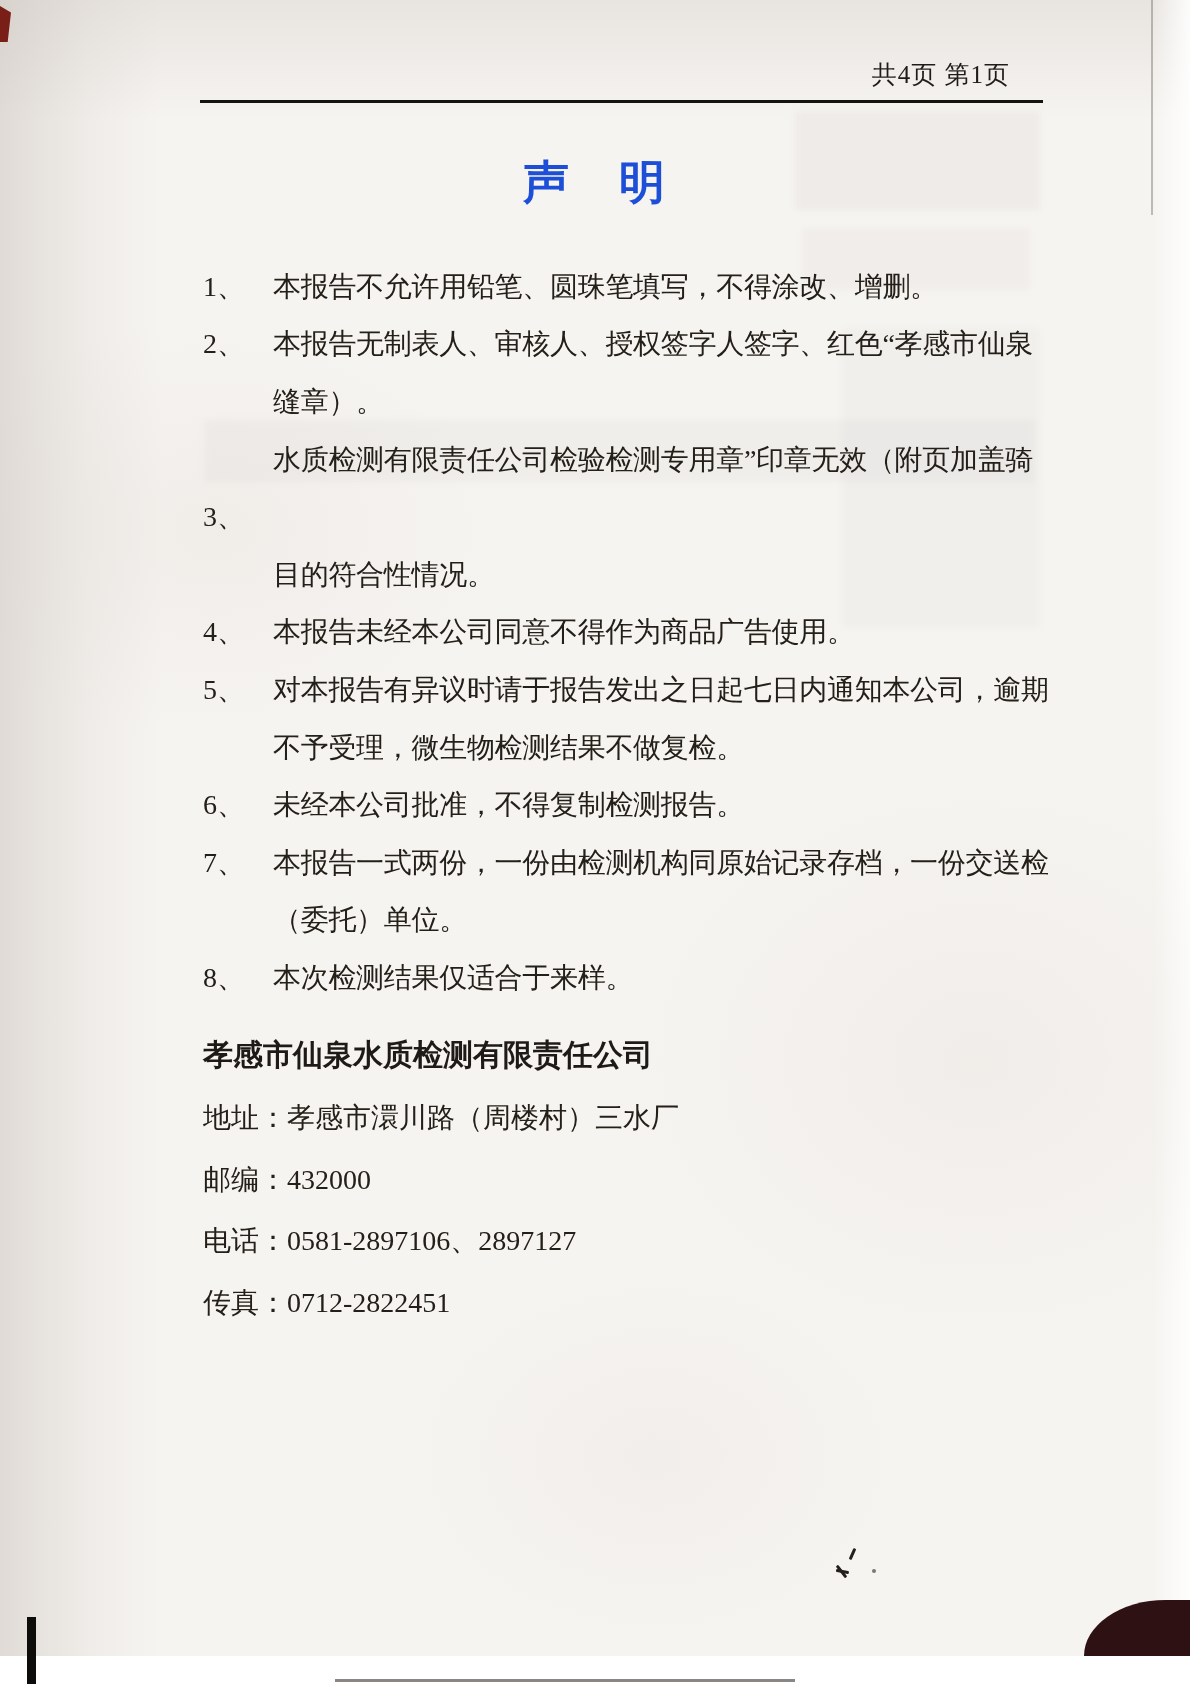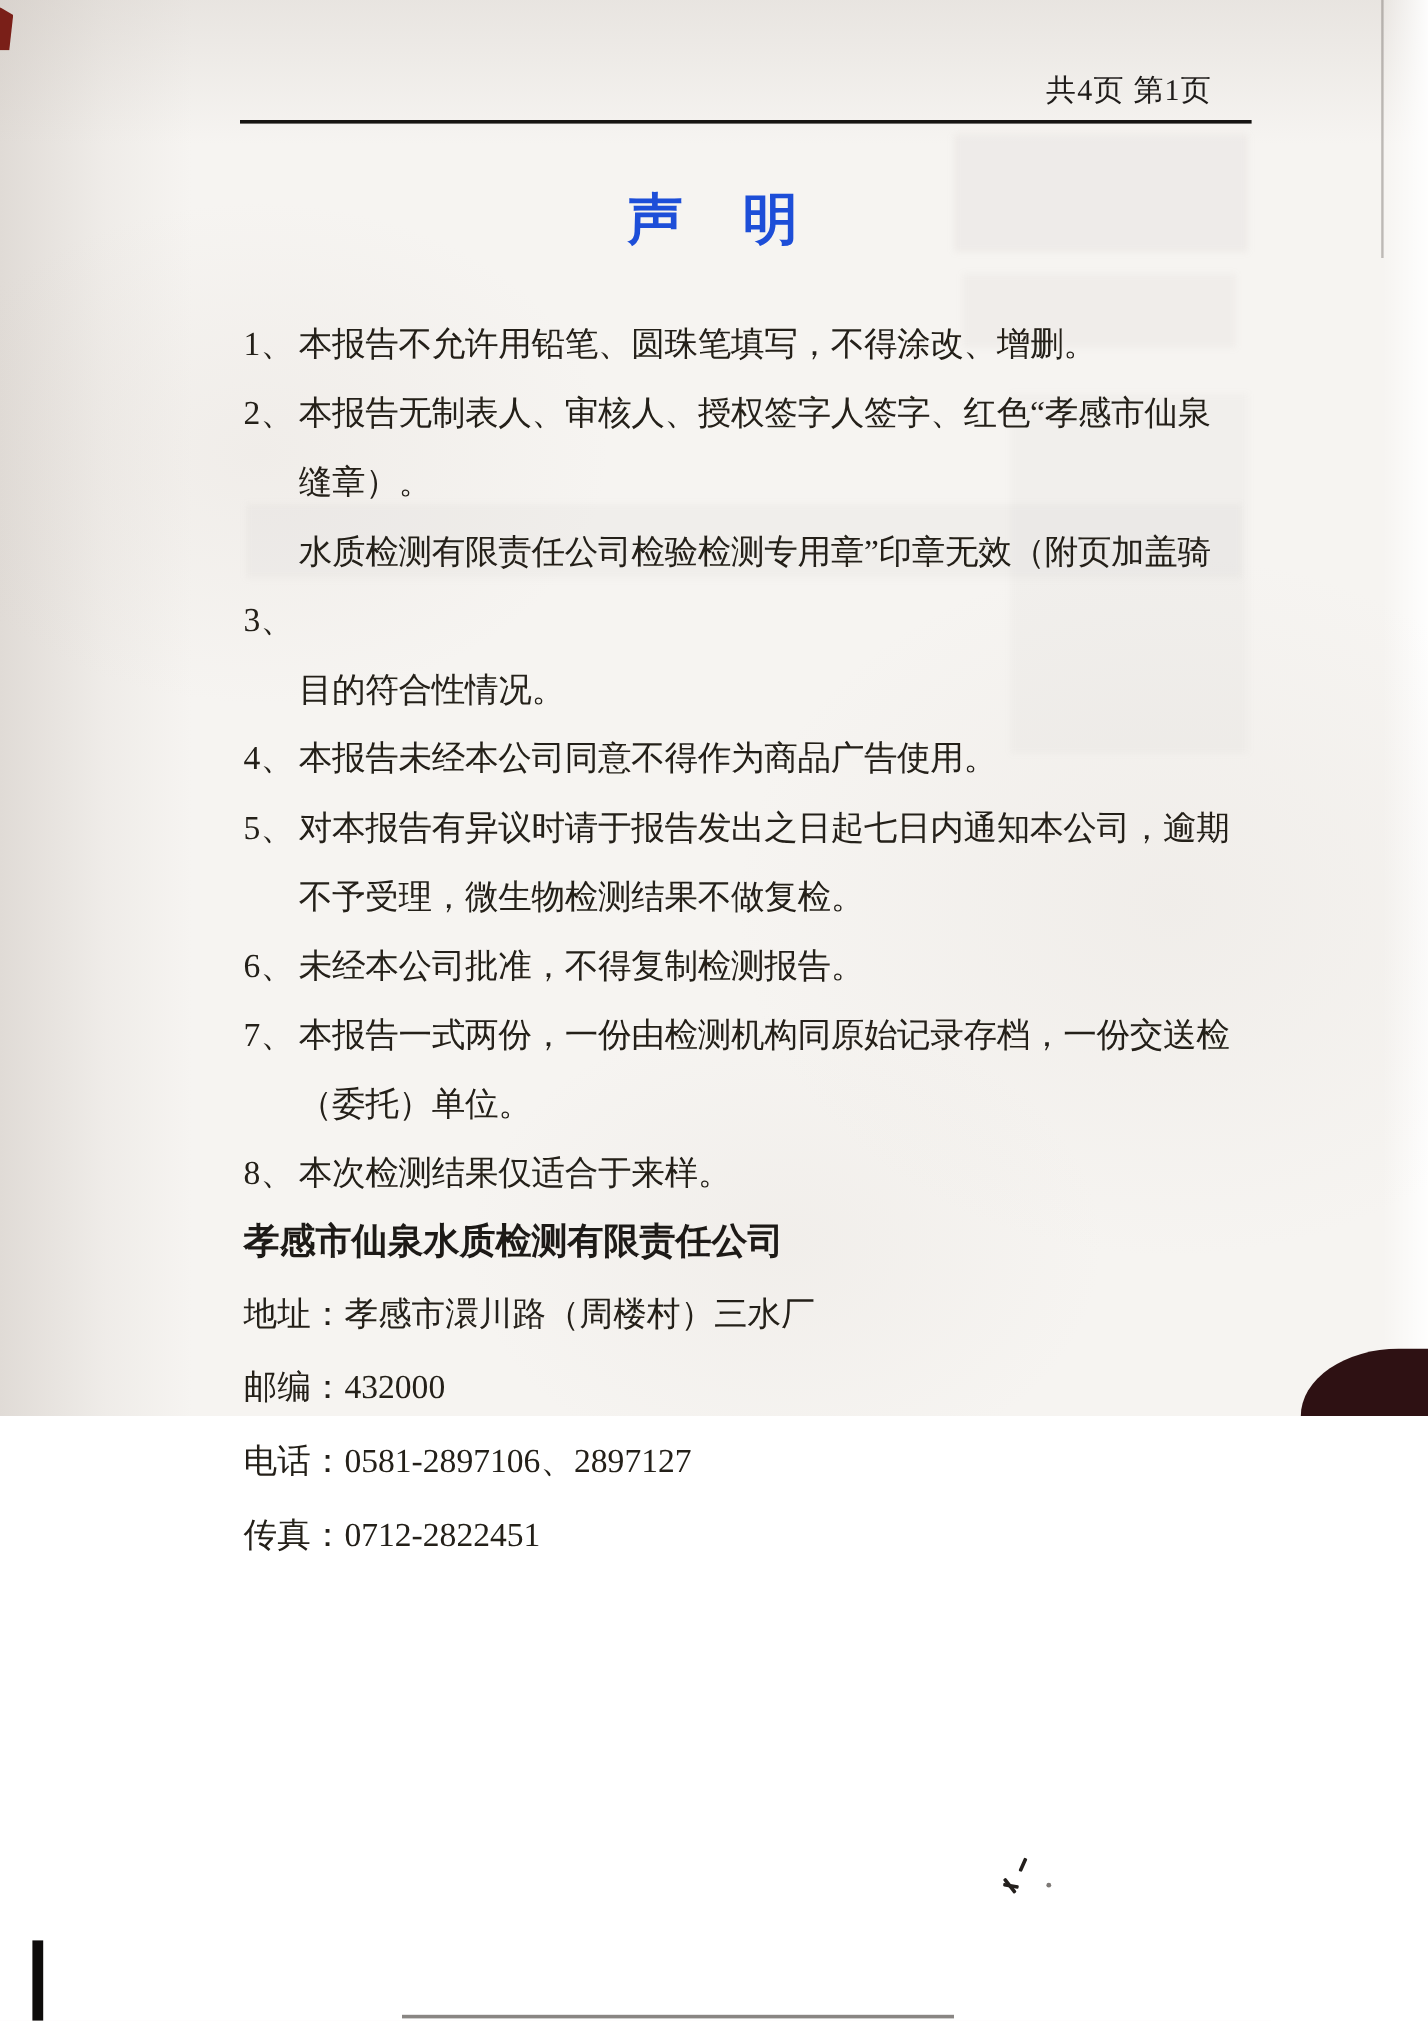--- a/index.html
+++ b/index.html
@@ -2,21 +2,21 @@
 <html><head>
 <meta charset="utf-8">
 <style>
   html,body{margin:0;padding:0;}
   body{
     width:1190px;height:1684px;
     font-family:"Liberation Serif","DejaVu Serif",serif;
     background:#ffffff;overflow:hidden;
   }
   .page{
-    position:relative;width:1190px;height:1180px;
+    position:relative;width:1190px;height:1656px;
     background:#f6f4f1;
     color:#262220;
     text-decoration:underline;
   }
   
   .shade-left{position:absolute;left:0;top:0;width:160px;height:100%;
     background:linear-gradient(90deg,rgba(188,178,170,.38),rgba(188,178,170,.12) 55%,transparent);pointer-events:none;}
   .shade-top{position:absolute;left:0;top:0;width:100%;height:120px;
     background:linear-gradient(180deg,rgba(196,188,181,.28),transparent);pointer-events:none;}
   .shade-right{position:absolute;right:0;top:0;width:38px;height:100%;
@@ -50,23 +50,23 @@
   }
   .header-rule{position:absolute;left:200px;top:100px;width:843px;height:3px;background:#161412;}
   .doc-title{
     position:absolute;left:0;top:152px;width:100%;margin:0;
     text-align:center;font-family:"Liberation Sans","DejaVu Sans",sans-serif;
     font-size:46px;font-weight:bold;letter-spacing:2px;color:#1d4ed8;line-height:60px;
   }
   .statements{position:absolute;left:203px;top:258px;width:870px;}
   .stmt-line{display:flex;align-items:center;height:57.6px;white-space:nowrap;}
   .stmt-num{flex:0 0 46px;font-size:28px;color:#242019;}
-  .stmt-text{font-size:28px;letter-spacing:-0.3px;color:#242019;}
+  .stmt-text{font-size:28px;letter-spacing:-0.3px;color:#242019;margin-left:24px;}
   .footer{position:absolute;left:203px;top:1014px;width:870px;}
-  .footer-row{display:flex;align-items:flex-start;height:61.5px;white-space:nowrap;}
+  .footer-row{display:flex;align-items:flex-end;height:61.5px;white-space:nowrap;}
   .company{font-family:"Liberation Sans","DejaVu Sans",sans-serif;font-size:30px;font-weight:bold;color:#1d1a17;}
   .contact{font-size:28px;color:#242019;}
 </style>
 </head>
 <body>
 
 <div class="page">
 
   <div class="shade-left"></div>
   <div class="shade-top"></div>

